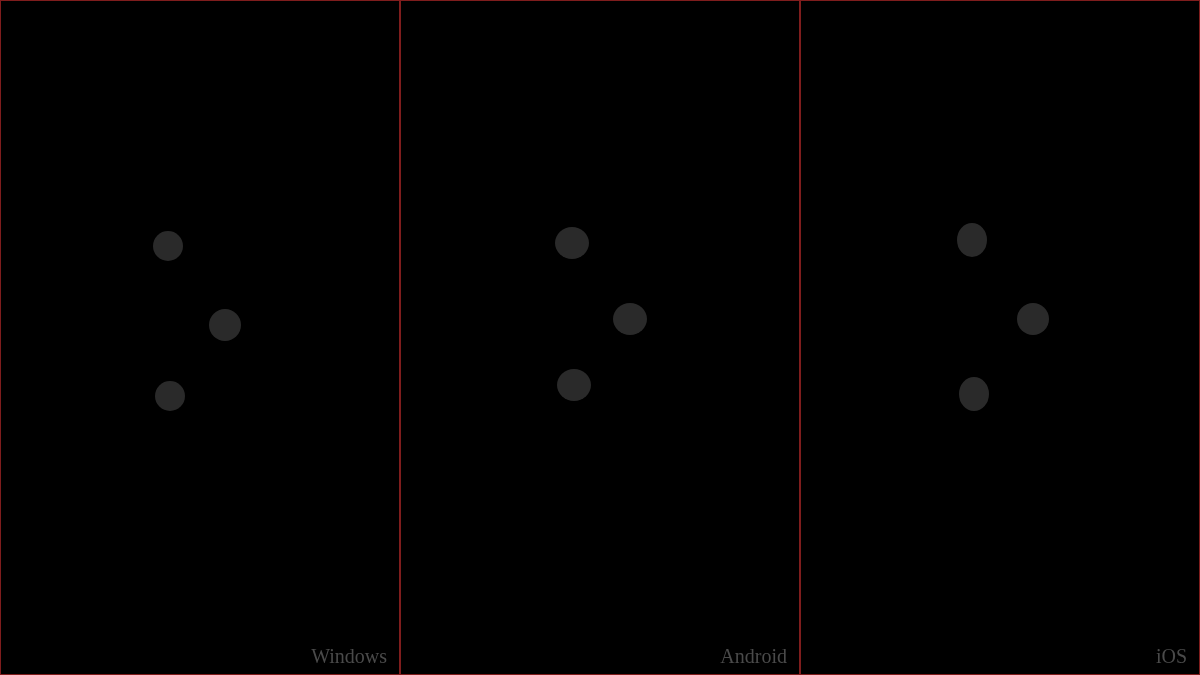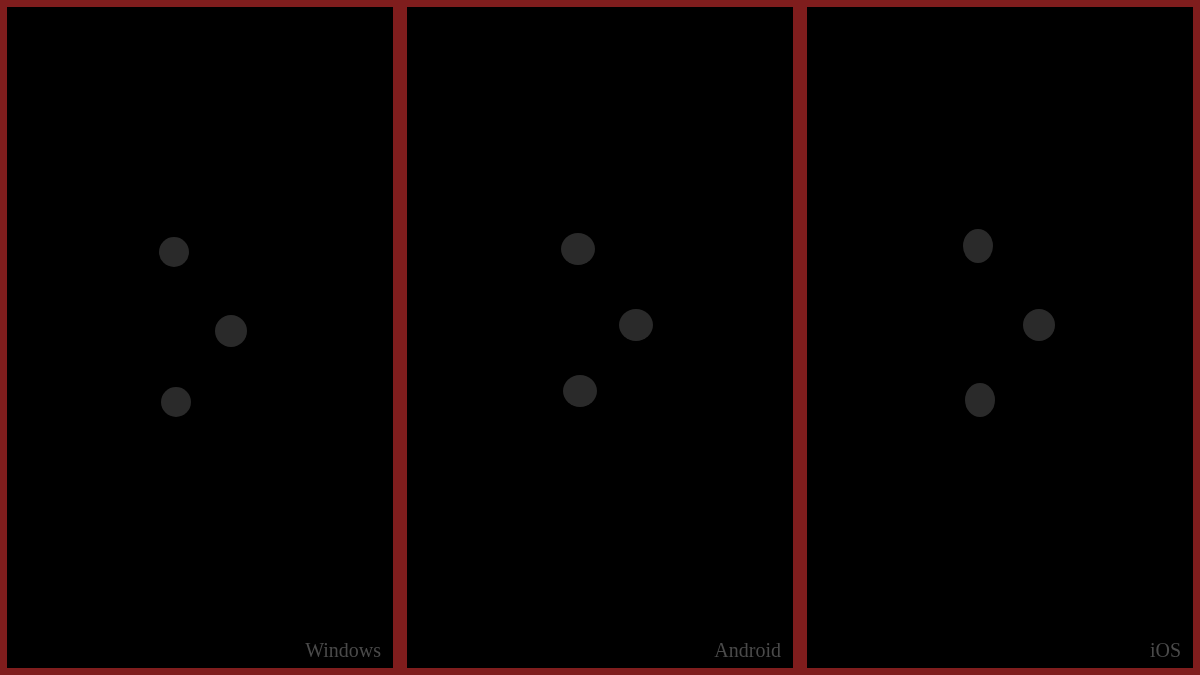--- a/index.html
+++ b/index.html
@@ -10,21 +10,21 @@
     body {
       width: 1200px;
       height: 675px;
       background: #000;
       display: flex;
       font-family: Georgia, 'Times New Roman', serif;
     }
     .panel {
       flex: 1;
       height: 100%;
-      border: 7px solid #7f1d1d;
+      border: 1px solid #7f1d1d;
       position: relative;
       background: #000;
     }
     .glyph-area {
       position: absolute;
       top: 0;
       left: 0;
       right: 0;
       bottom: 0;
     }

